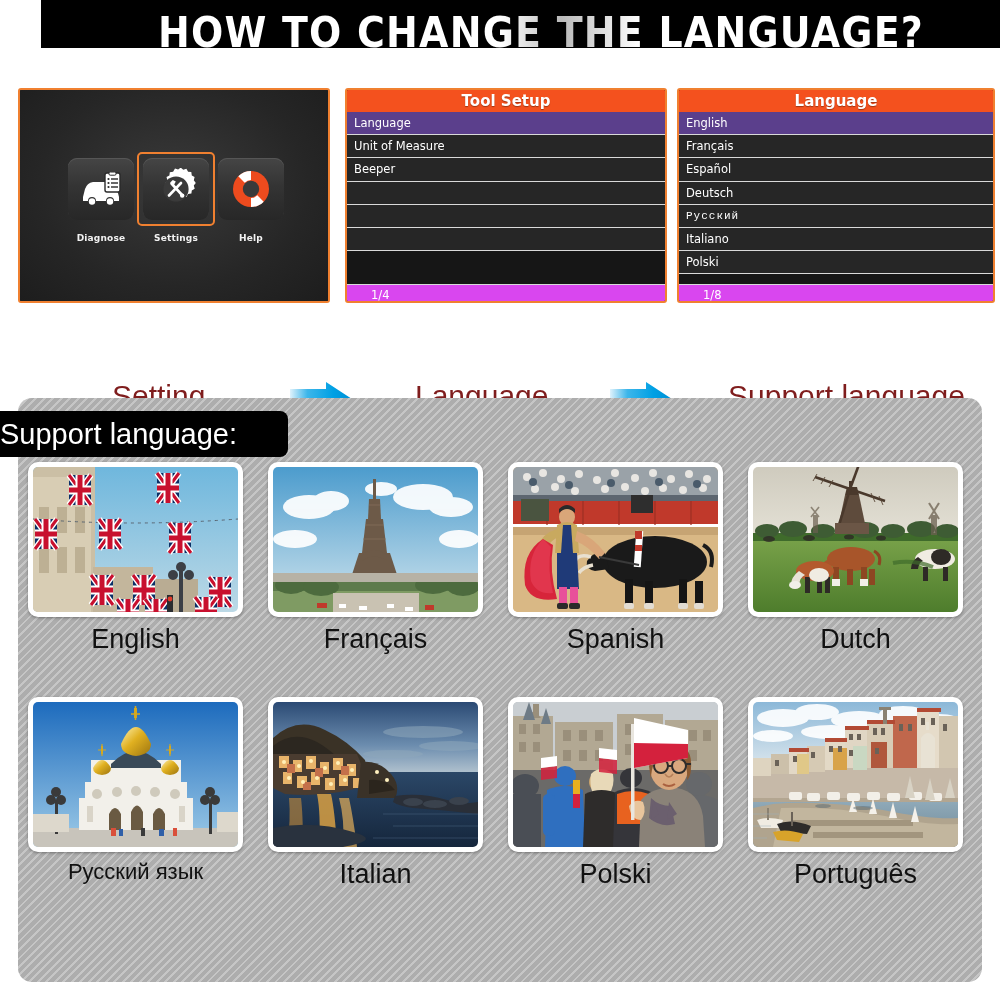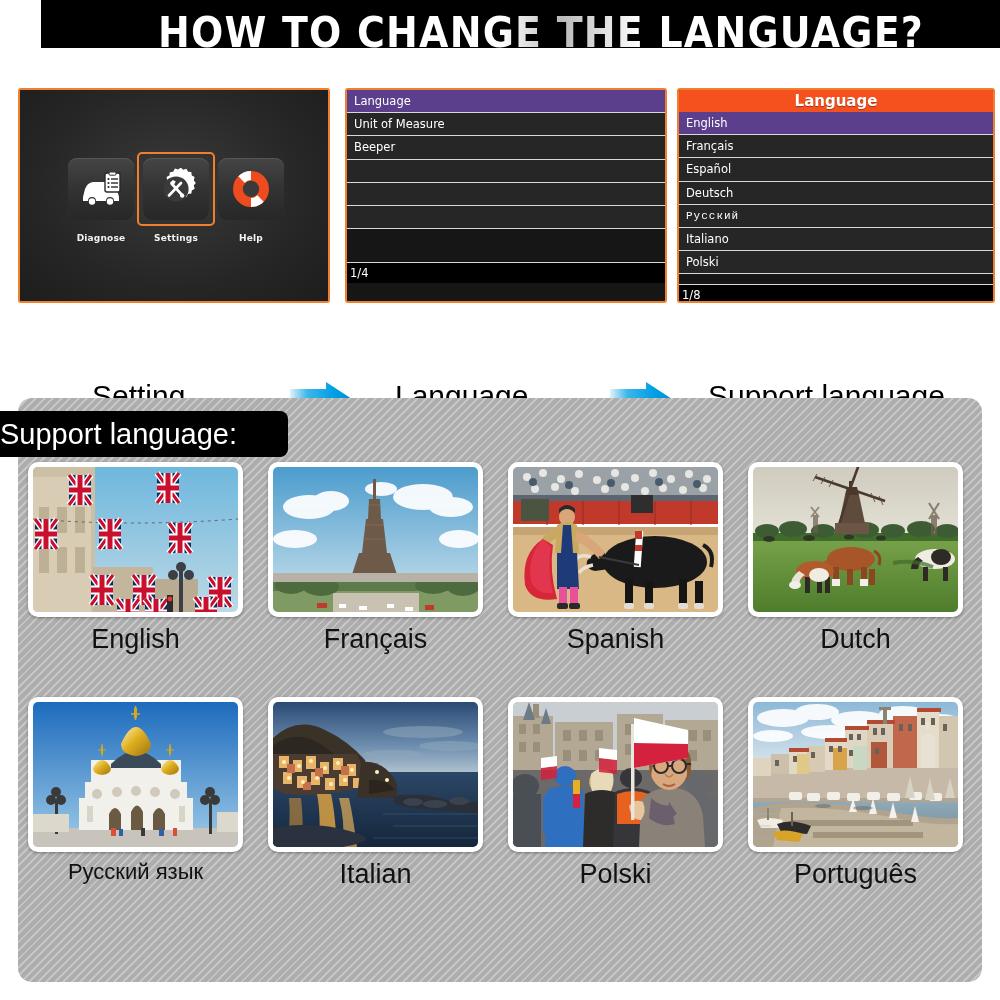--- a/index.html
+++ b/index.html
@@ -88,33 +88,34 @@
     padding-left:7px;box-sizing:border-box;
     color:#ffffff;font-size:11.5px;
     font-family:"DejaVu Sans", sans-serif;
     white-space:nowrap;overflow:hidden;
   }
   .menu-row.selected{background:#5b3f8c;}
   .menu-row.empty{color:transparent;}
   .menu-row.cyr{font-family:Liberation Mono, monospace;letter-spacing:1px;font-size:11px;}
   .menu-footer{
     position:absolute;left:0;bottom:0;width:100%;height:21px;
-    background:#000000;border-top:1px solid #d9d9d9;
-    display:flex;align-items:center;padding-left:3px;
+    background:#d946ef;border-top:1px solid #d9d9d9;
+    display:flex;align-items:center;padding-left:24px;
     box-sizing:border-box;color:#ffffff;font-size:11.5px;
     font-family:"DejaVu Sans", sans-serif;
   }
   .menu-body{position:relative;height:193px;}
 
   
   .flow-caption{
     position:absolute;top:303px;height:46px;
     display:flex;align-items:center;
-    color:#000000;font-size:30px;
+    color:#7f1d1d;font-size:30px;
     font-family:"Liberation Sans", sans-serif;
+    margin-left:20px;
   }
   #cap-setting{left:92px;}
   #cap-language{left:395px;}
   #cap-support{left:708px;}
 
   .flow-arrow{position:absolute;top:312px;width:62px;height:34px;}
 
   
   #support-panel{
     position:absolute;left:18px;top:398px;width:964px;height:584px;
@@ -211,20 +212,21 @@
         </svg>
       </div>
 
       <div class="tile-label" id="label-diagnose">Diagnose</div>
       <div class="tile-label" id="label-settings">Settings</div>
       <div class="tile-label" id="label-help">Help</div>
     </div>
   </div>
 
   <div class="device-panel" id="panel-setup">
+    <div class="menu-title">Tool Setup</div>
     <div class="menu-body">
       <div class="menu-row selected">Language</div>
       <div class="menu-row">Unit of Measure</div>
       <div class="menu-row">Beeper</div>
       <div class="menu-row empty"></div>
       <div class="menu-row empty"></div>
       <div class="menu-row empty"></div>
       <div class="menu-footer">1/4</div>
     </div>
   </div>

